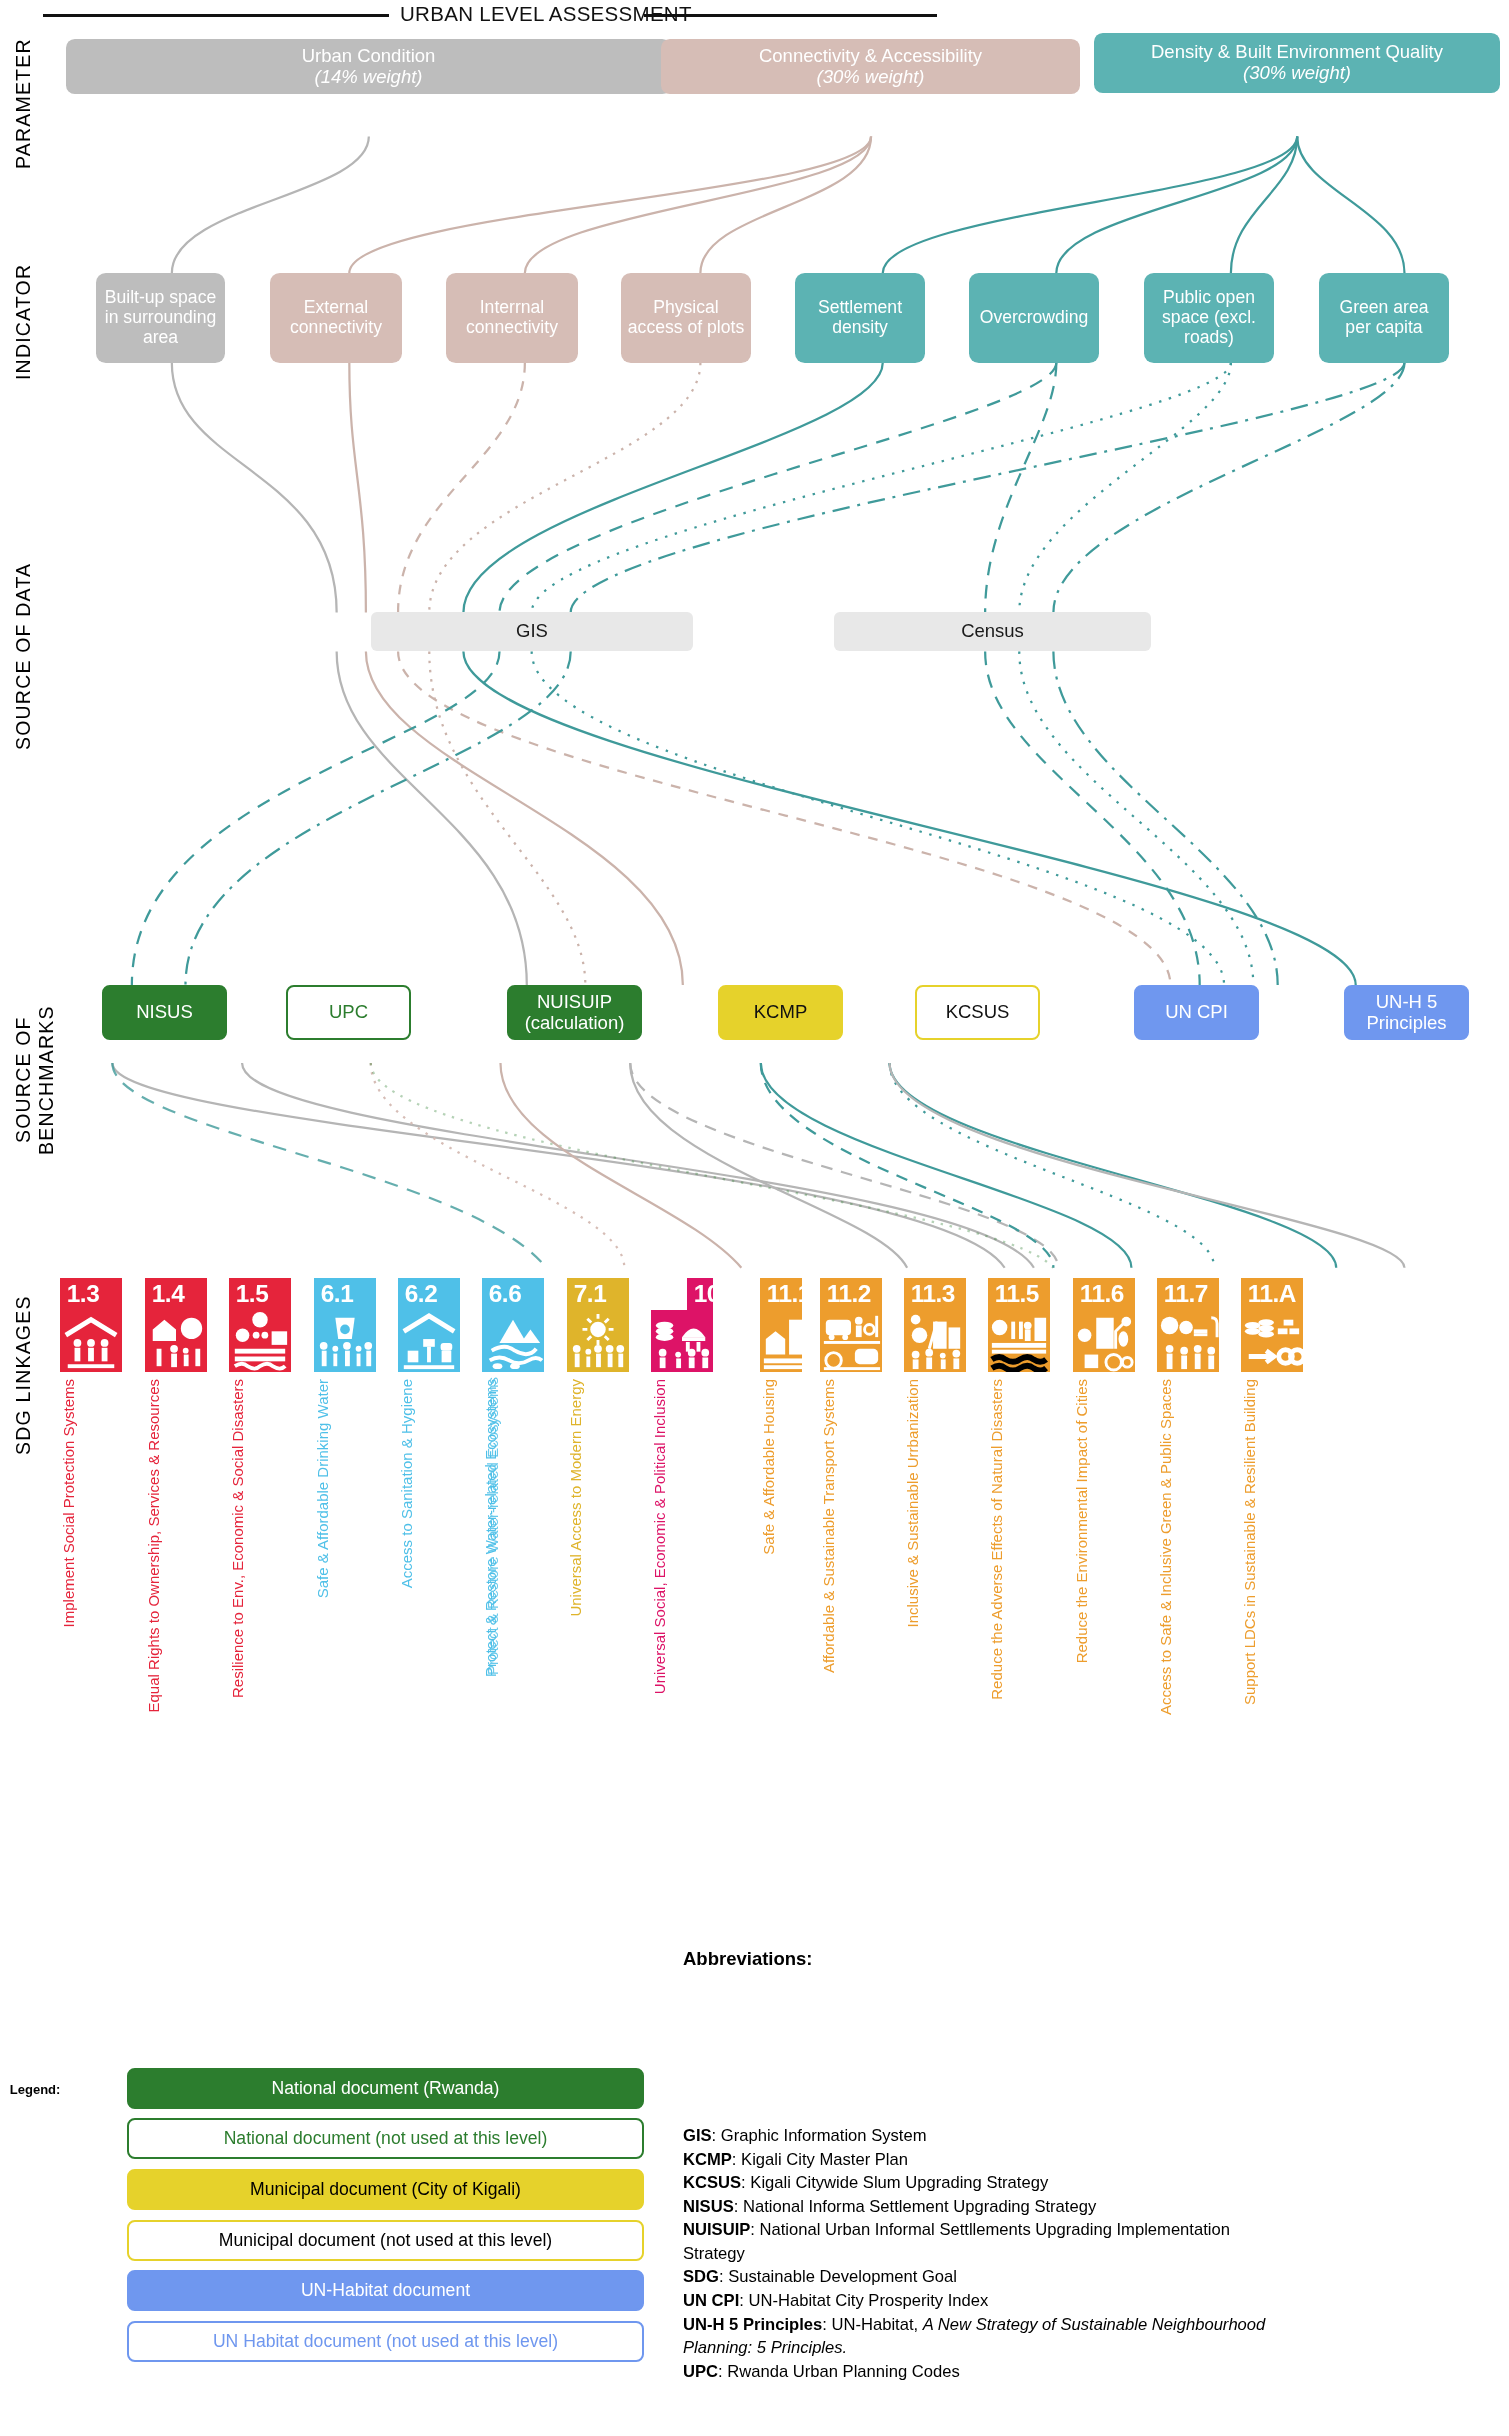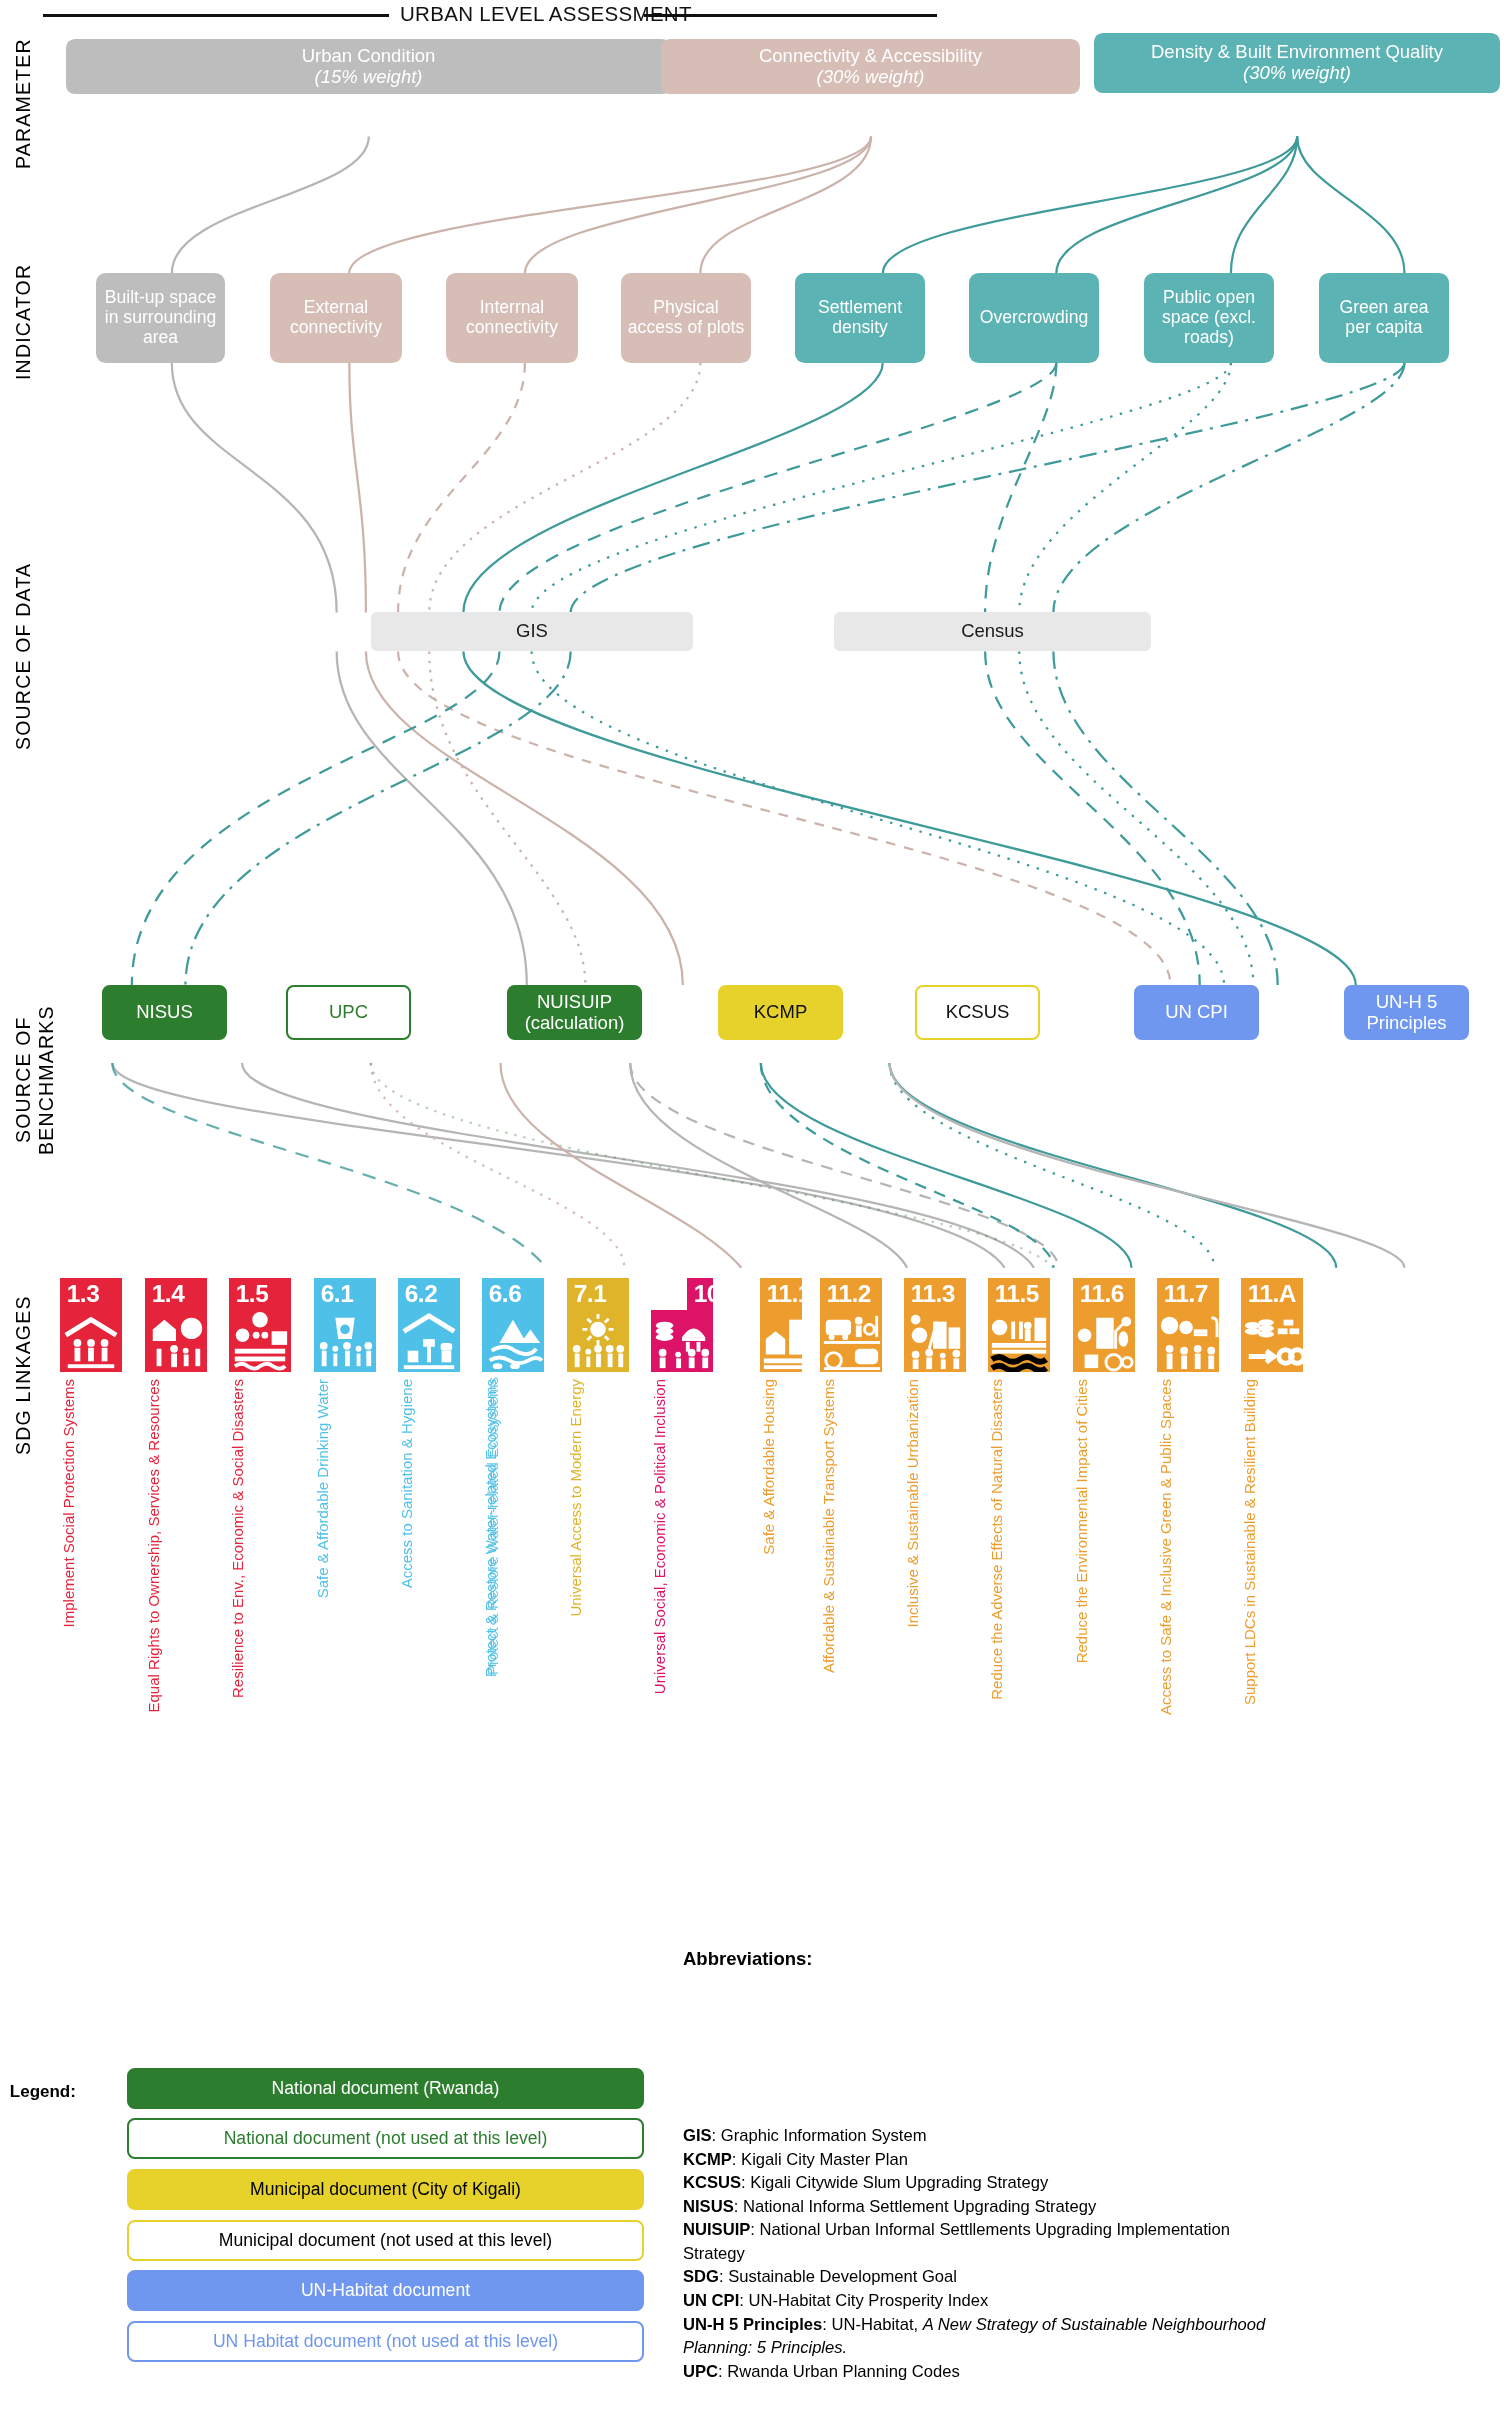--- a/index.html
+++ b/index.html
@@ -28,21 +28,21 @@
   .sdg{position:absolute;}
   .sdg .num{height:32px;display:flex;align-items:center;justify-content:flex-start;padding-left:6.8px;
     color:#fff;font-size:24.4px;font-weight:700;letter-spacing:-0.5px;box-sizing:border-box;}
   .sdg .ico{height:62px;position:relative;overflow:hidden;}
   .sdg .cap{position:absolute;top:101px;left:0;width:62px;
     writing-mode:vertical-rl;transform:rotate(180deg);
     font-size:15px;white-space:nowrap;letter-spacing:0;}
   .sdg .cap.dbl{}
 
   
-  .legend-title{position:absolute;font-size:17px;font-weight:700;color:#000;text-align:right;}
+  .legend-title{position:absolute;font-size:13px;font-weight:700;color:#000;text-align:right;}
   .lg{position:absolute;border-radius:7.8px;box-sizing:border-box;display:flex;align-items:center;
     justify-content:center;font-size:17.6px;}
   .abbr-title{position:absolute;font-size:18.5px;font-weight:700;color:#000;}
   .abbr{position:absolute;font-size:16.6px;color:#000;line-height:1.42;width:595px;}
   .abbr b{font-weight:700;}
   .abbr em{font-style:italic;}
 </style>
 </head>
 <body>
 
@@ -106,21 +106,21 @@
       <path d="M912,1090 C912,1180 1245,1230 1245,1300" stroke="#3f9a9a" stroke-dasharray="2.5 8"></path>
       <path d="M912,1090 C912,1190 1440,1250 1440,1300" stroke="#b5b5b5"></path>
       <path d="M646,1090 C646,1190 900,1240 930,1300" stroke="#b5b5b5"></path>
       <path d="M115,1090 C115,1160 480,1200 560,1300" stroke="#3f9a9a" stroke-dasharray="14 10" opacity=".8"></path>
     </g>
   </svg>
 
   <div class="node param" style="left:66px;top:39px;width:605px;height:55px;background:#bdbdbd;">
     <div>
       <span>Urban Condition</span>
-      <i>(15% weight)</i>
+      <i>(14% weight)</i>
     </div>
   </div>
   <div class="node param" style="left:661px;top:39px;width:419px;height:55px;background:#d6bdb6;">
     <div>
       <span>Connectivity &amp; Accessibility</span>
       <i>(30% weight)</i>
     </div>
   </div>
   <div class="node param" style="left:1094px;top:33px;width:406px;height:60px;background:#5cb3b3;">
     <div>

